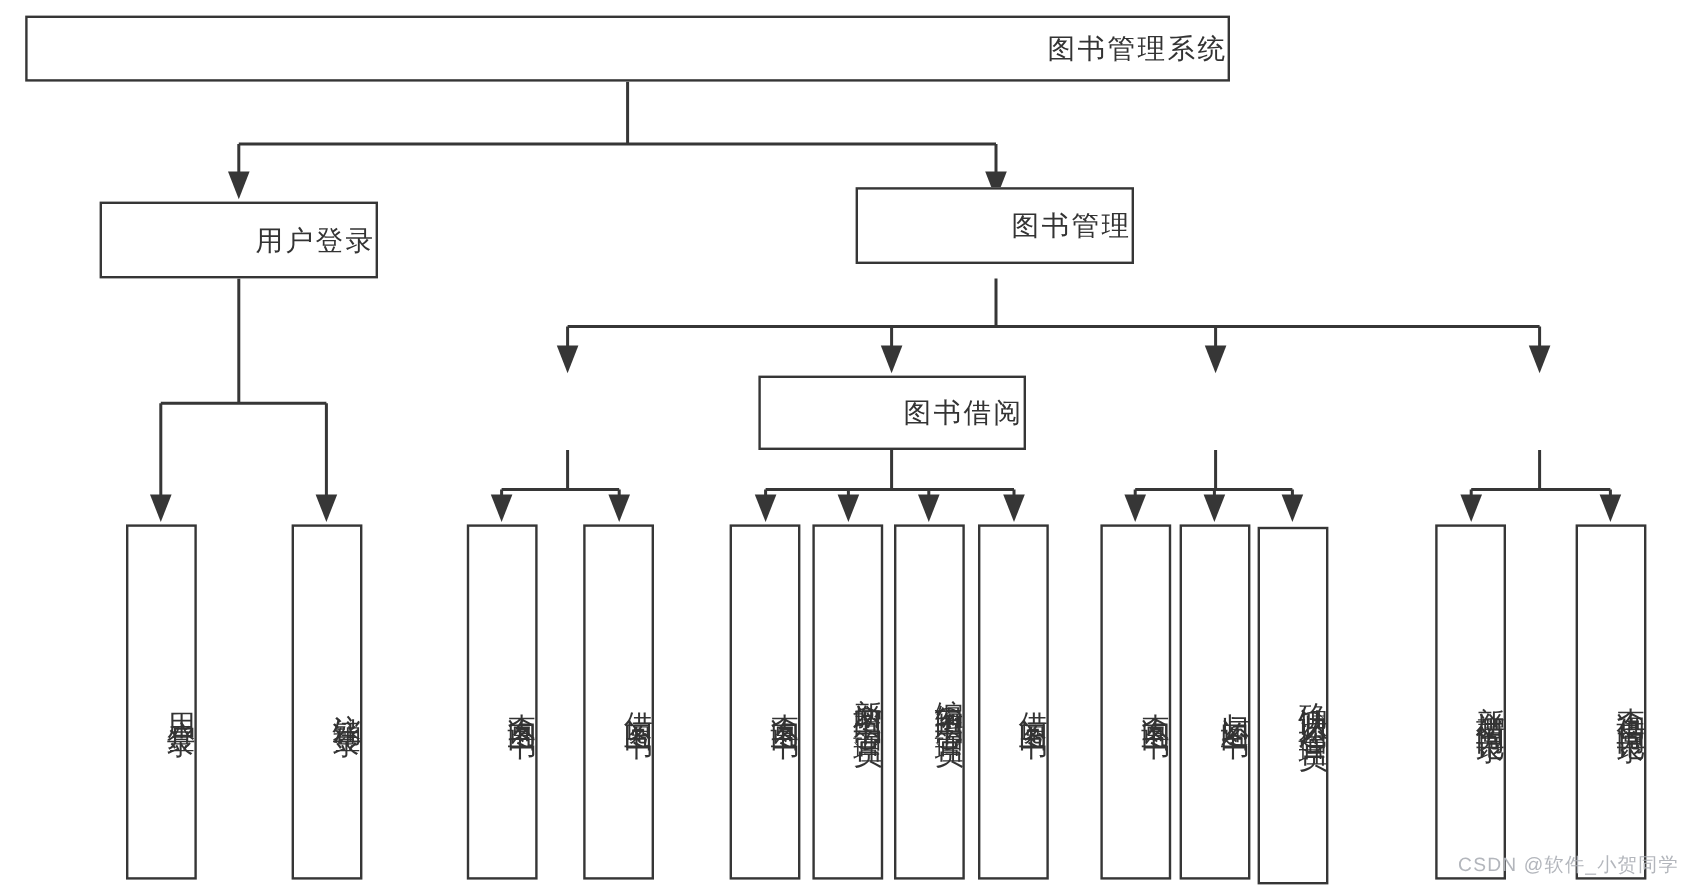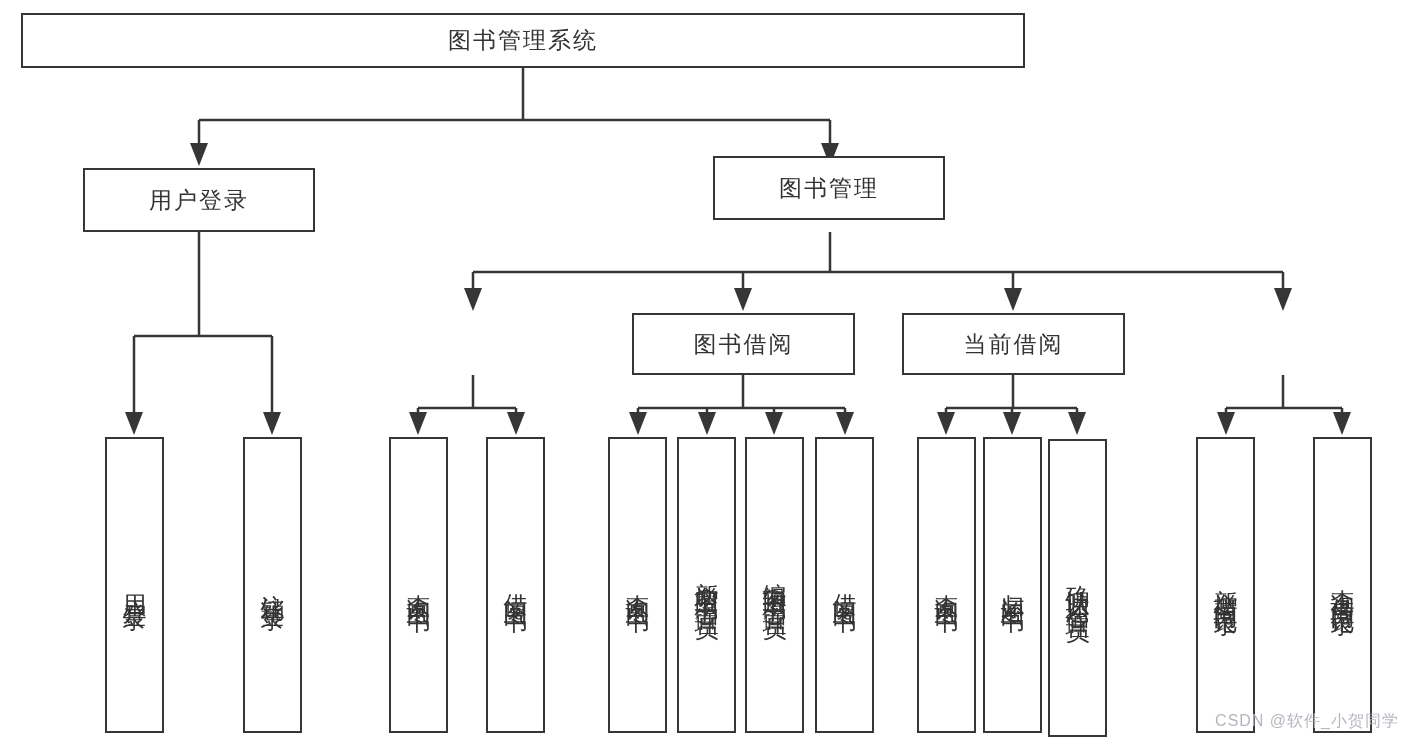--- a/index.html
+++ b/index.html
@@ -17,21 +17,21 @@
     width: 1405px; height: 747px;
     pointer-events: none;
   }
   .box {
     position: absolute;
     box-sizing: border-box;
     background: #ffffff;
     border: 2.5px solid #363636;
     display: flex;
     align-items: center;
-    justify-content: center;
+    justify-content: flex-end;
     color: #333333;
   }
   .h-box span {
     font-size: 23px;
     letter-spacing: 2px;
     white-space: nowrap;
     color: #333333;
   }
   .v-box span {
     writing-mode: vertical-rl;
@@ -97,23 +97,20 @@
   <div class="box h-box" style="left:83px; top:168px; width:232px; height:64px;">
     <span>用户登录</span>
   </div>
   <div class="box h-box" style="left:713px; top:156px; width:232px; height:64px;">
     <span>图书管理</span>
   </div>
 
   <div class="box h-box" style="left:632px; top:313px; width:223px; height:62px;">
     <span>图书借阅</span>
   </div>
-  <div class="box h-box" style="left:902px; top:313px; width:223px; height:62px;">
-    <span>当前借阅</span>
-  </div>
 
   <div class="box v-box" style="left:105px; top:437px; width:59px; height:296px;">
     <span>用户登录</span>
   </div>
   <div class="box v-box" style="left:243px; top:437px; width:59px; height:296px;">
     <span>注销登录</span>
   </div>
 
   <div class="box v-box" style="left:389px; top:437px; width:59px; height:296px;">
     <span>查询图书</span>

